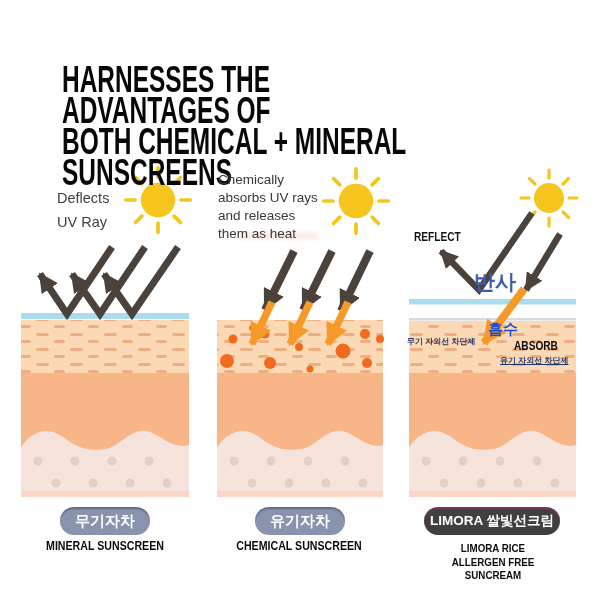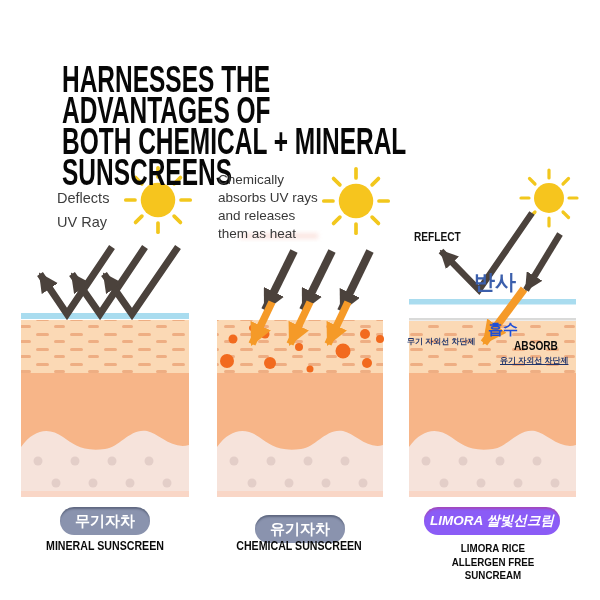--- a/index.html
+++ b/index.html
@@ -21,23 +21,23 @@
   .layer-inorganic{left:407px;top:288px;}
   .layer-organic{left:500px;top:307px;text-decoration:underline;}
   .heupsu{left:488px;top:320px;font-size:15px;font-weight:bold;color:#1d4ed8;}
   .absorb-en{left:514px;top:338px;font-size:13px;font-weight:bold;color:#0b0b0b;
              transform:scaleX(.78);transform-origin:left top;}
 
   .pill{position:absolute;top:507px;height:28px;border-radius:15px;color:#fff;font-weight:bold;
         display:flex;align-items:center;justify-content:center;text-align:center;}
   .pill-slate{background:#8A93AE;box-shadow:inset 0 3px 2px -1px rgba(43,51,74,.45);}
   .pill-mineral{left:60px;width:90px;font-size:15px;}
-  .pill-chemical{left:255px;width:90px;font-size:15px;margin-top:8px;}
-  .pill-limora{left:424px;width:136px;font-size:13.5px;background:#8b5cf6;
-               box-shadow:inset 0 3px 2px -1px rgba(190,50,120,.45);font-style:italic;}
+  .pill-chemical{left:255px;width:90px;font-size:15px;}
+  .pill-limora{left:424px;width:136px;font-size:13.5px;background:#404040;
+               box-shadow:inset 0 3px 2px -1px rgba(190,50,120,.45);}
 
   .caption{position:absolute;width:168px;text-align:center;font-weight:bold;color:#0a0a0a;
            transform:scaleX(.85);transform-origin:center top;}
   .cap-mineral{left:21px;top:539px;font-size:12.5px;}
   .cap-chemical{left:215px;top:539px;font-size:12.5px;}
   .cap-limora{left:409px;top:542px;font-size:11.5px;line-height:13.5px;}
 
   svg.art{position:absolute;left:0;top:0;z-index:0;}
   .txt{z-index:2;}
 </style>

